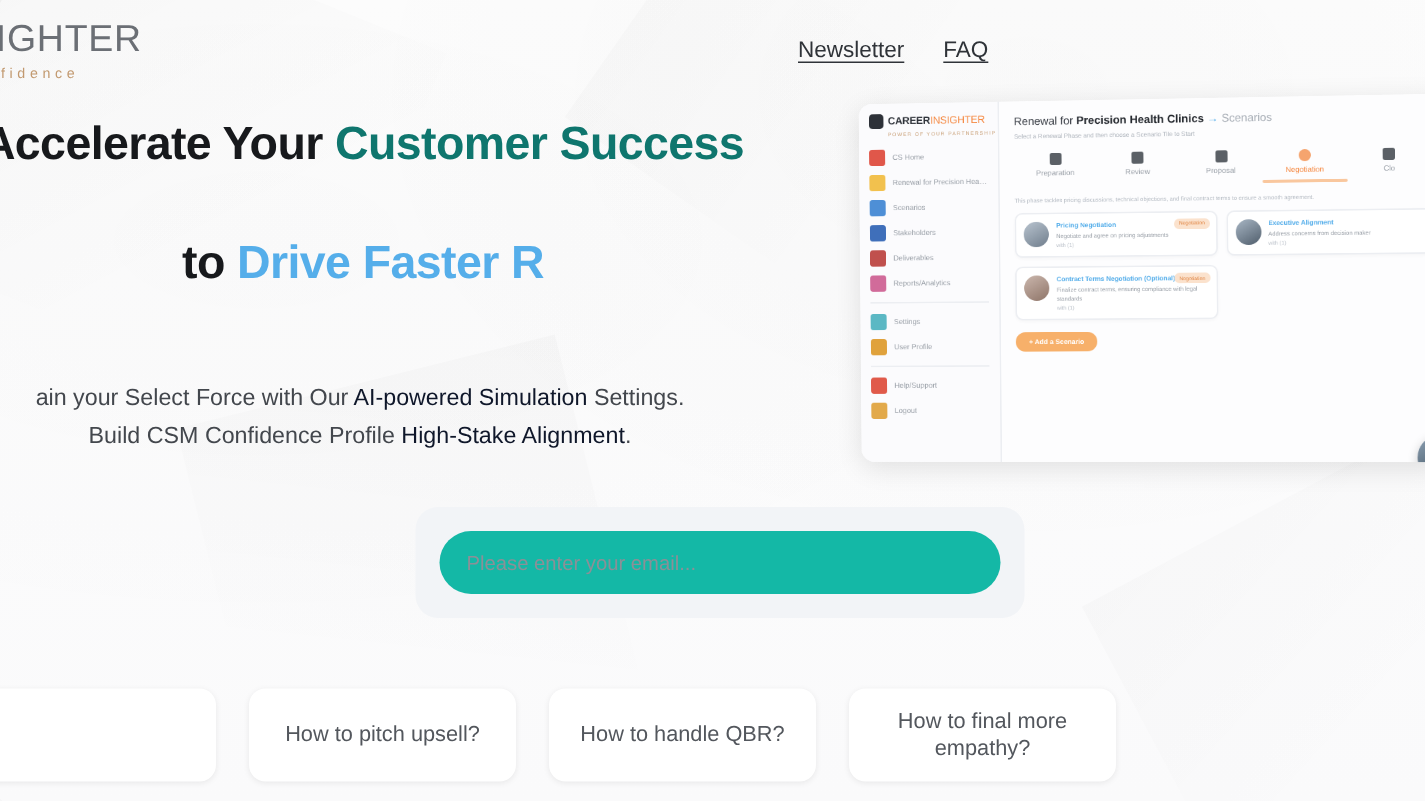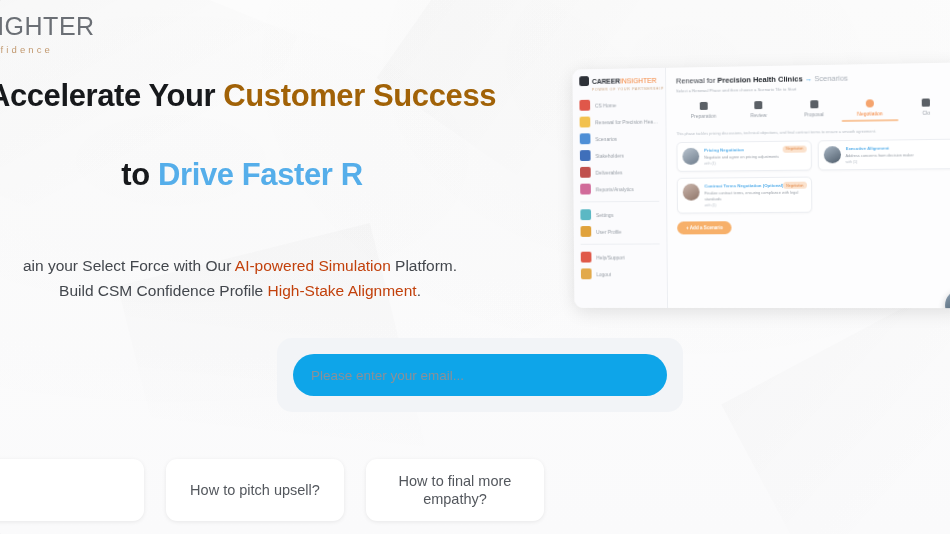--- a/index.html
+++ b/index.html
@@ -60,37 +60,37 @@
   }
 
   
   .hero{
     position:absolute; left:-38px; top:76px; width:560px; text-align:center;
   }
   .hero h1{
     font-size:31px; font-weight:700; line-height:1.27; letter-spacing:-.4px;
     color:#17191c;
   }
-  .accent-orange{ color:#a16207; }
+  .accent-orange{ color:#0f766e; }
   .accent-blue{ color:#55aeea; }
 
   .hero-sub{
     position:absolute; left:-40px; top:253px; width:560px; text-align:center;
     font-size:15.5px; line-height:1.62; color:#43474d; font-weight:400;
   }
-  .hero-sub .o{ color:#c2410c; }
+  .hero-sub .o{ color:#0f172a; }
 
   
   .signup{
     position:absolute; left:277px; top:338px; width:406px; height:74px;
     background:#f2f4f7; border-radius:15px;
     display:flex; align-items:center; justify-content:center;
   }
   .signup-inner{
-    width:374px; height:42px; background:#0ea5e9; border-radius:21px;
+    width:374px; height:42px; background:#14b8a6; border-radius:21px;
     display:flex; align-items:flex-end; position:relative; overflow:hidden;
   }
   .email-input{
     flex:1; height:100%; border:none; outline:none; background:transparent;
     padding:0 18px; font-size:13.5px; color:#3b4046;
     font-family:"Liberation Sans", sans-serif;
   }
   .email-input::placeholder{ color:#8b9097; }
   .demo-btn{
     height:42px; padding:0 23px; border:none; border-radius:21px;
@@ -211,43 +211,48 @@
 <div class="bg-shard shard3"></div>
 <div class="bg-shard shard4"></div>
 
 <div class="page">
 
   <div class="logo">
     <div class="logo-word">INSIGHTER</div>
     <div class="logo-tag">th Confidence</div>
   </div>
 
+  <div class="nav">
+    <a>Newsletter</a>
+    <a>FAQ</a>
+  </div>
 
   <div class="hero">
     <h1>
       <span>Accelerate Your </span><span class="accent-orange">Customer Success</span><br>
       <br>
       <span>to </span><span class="accent-blue">Drive Faster R</span>
     </h1>
   </div>
 
   <div class="hero-sub">
-    <span>ain your Select Force with Our </span><span class="o">AI-powered Simulation</span><span> Platform.</span><br>
+    <span>ain your Select Force with Our </span><span class="o">AI-powered Simulation</span><span> Settings.</span><br>
     <span>Build CSM Confidence Profile </span><span class="o">High-Stake Alignment</span><span>.</span>
   </div>
 
   <div class="signup">
     <div class="signup-inner">
       <input class="email-input" type="text" placeholder="Please enter your email..." style="">
     </div>
   </div>
 
   <div class="cards">
     <div class="card"></div>
     <div class="card">How to pitch upsell?</div>
+    <div class="card">How to handle QBR?</div>
     <div class="card">How to final more empathy?</div>
 
   </div>
 
   <div class="mock">
 
     <div class="mock-side">
       <div class="mock-logo">
         <div class="mock-logo-sq"></div>
         <div class="mock-logo-txt"><span>CAREER</span><i>INSIGHTER</i></div>

